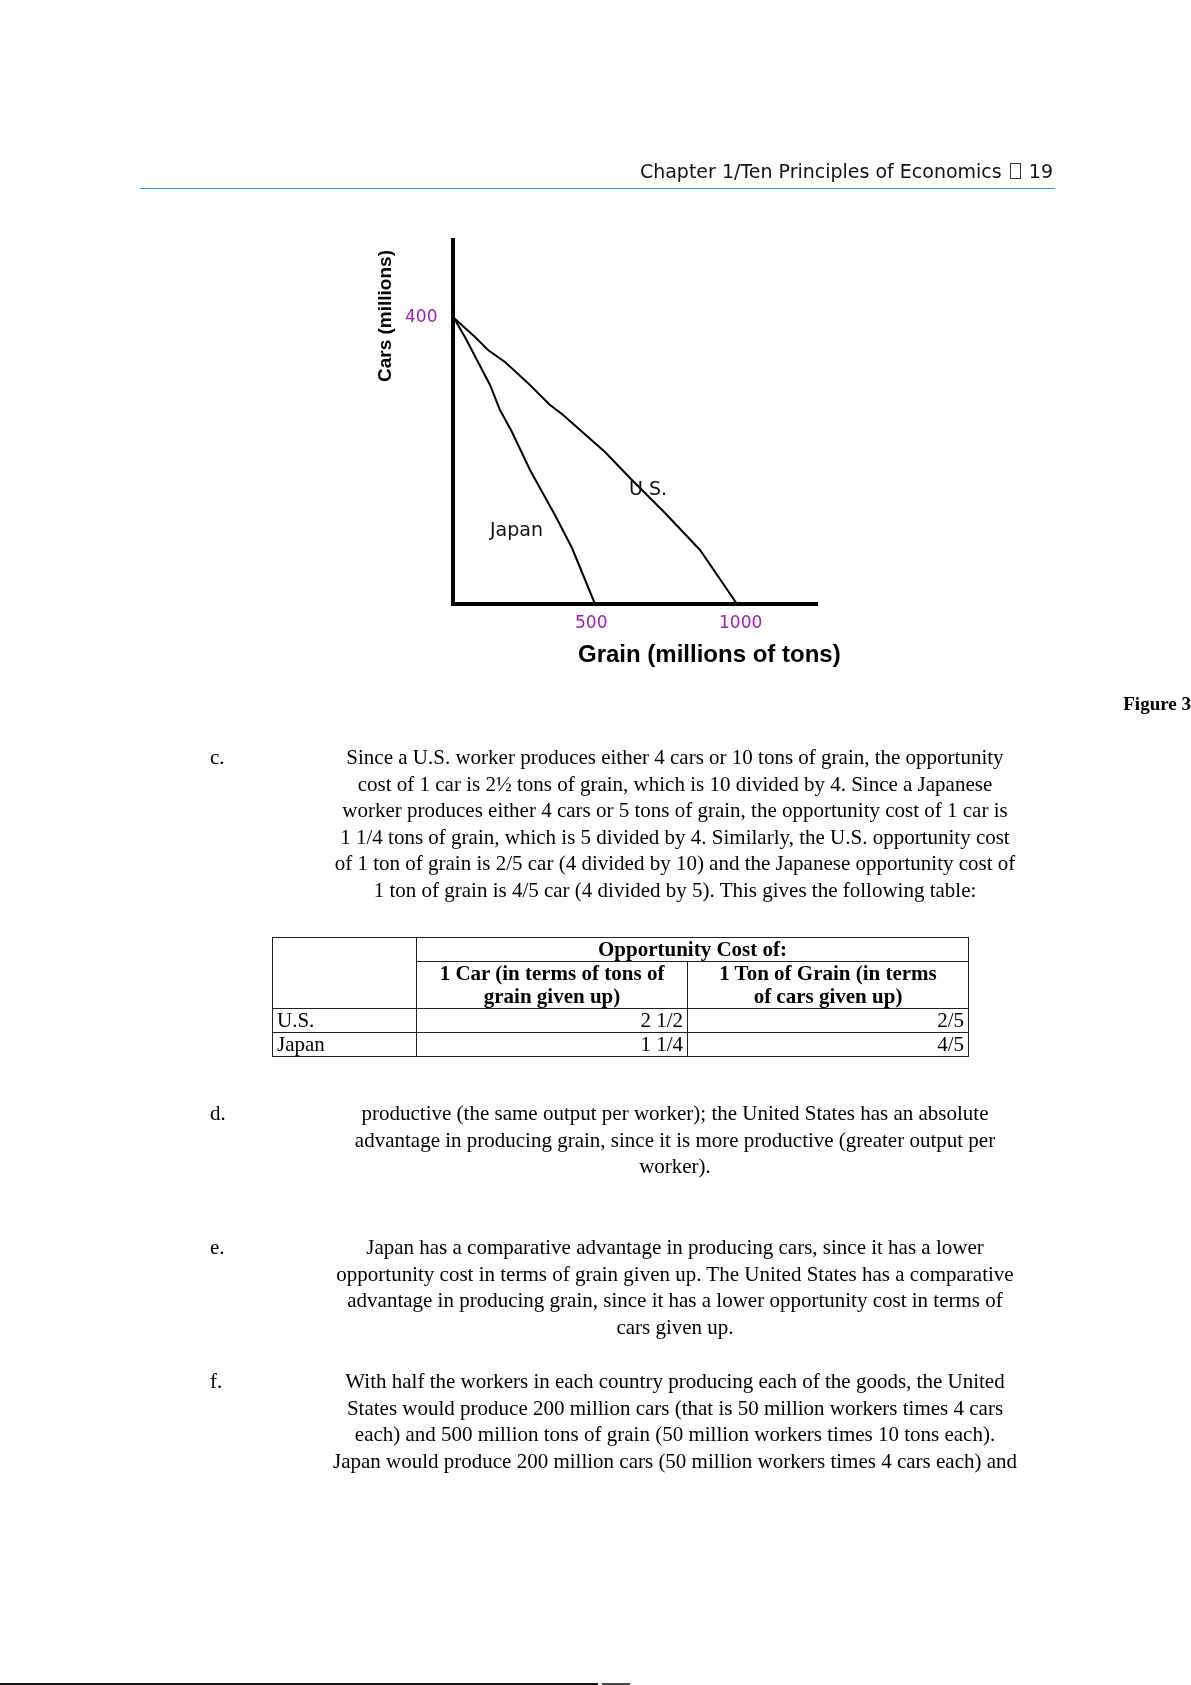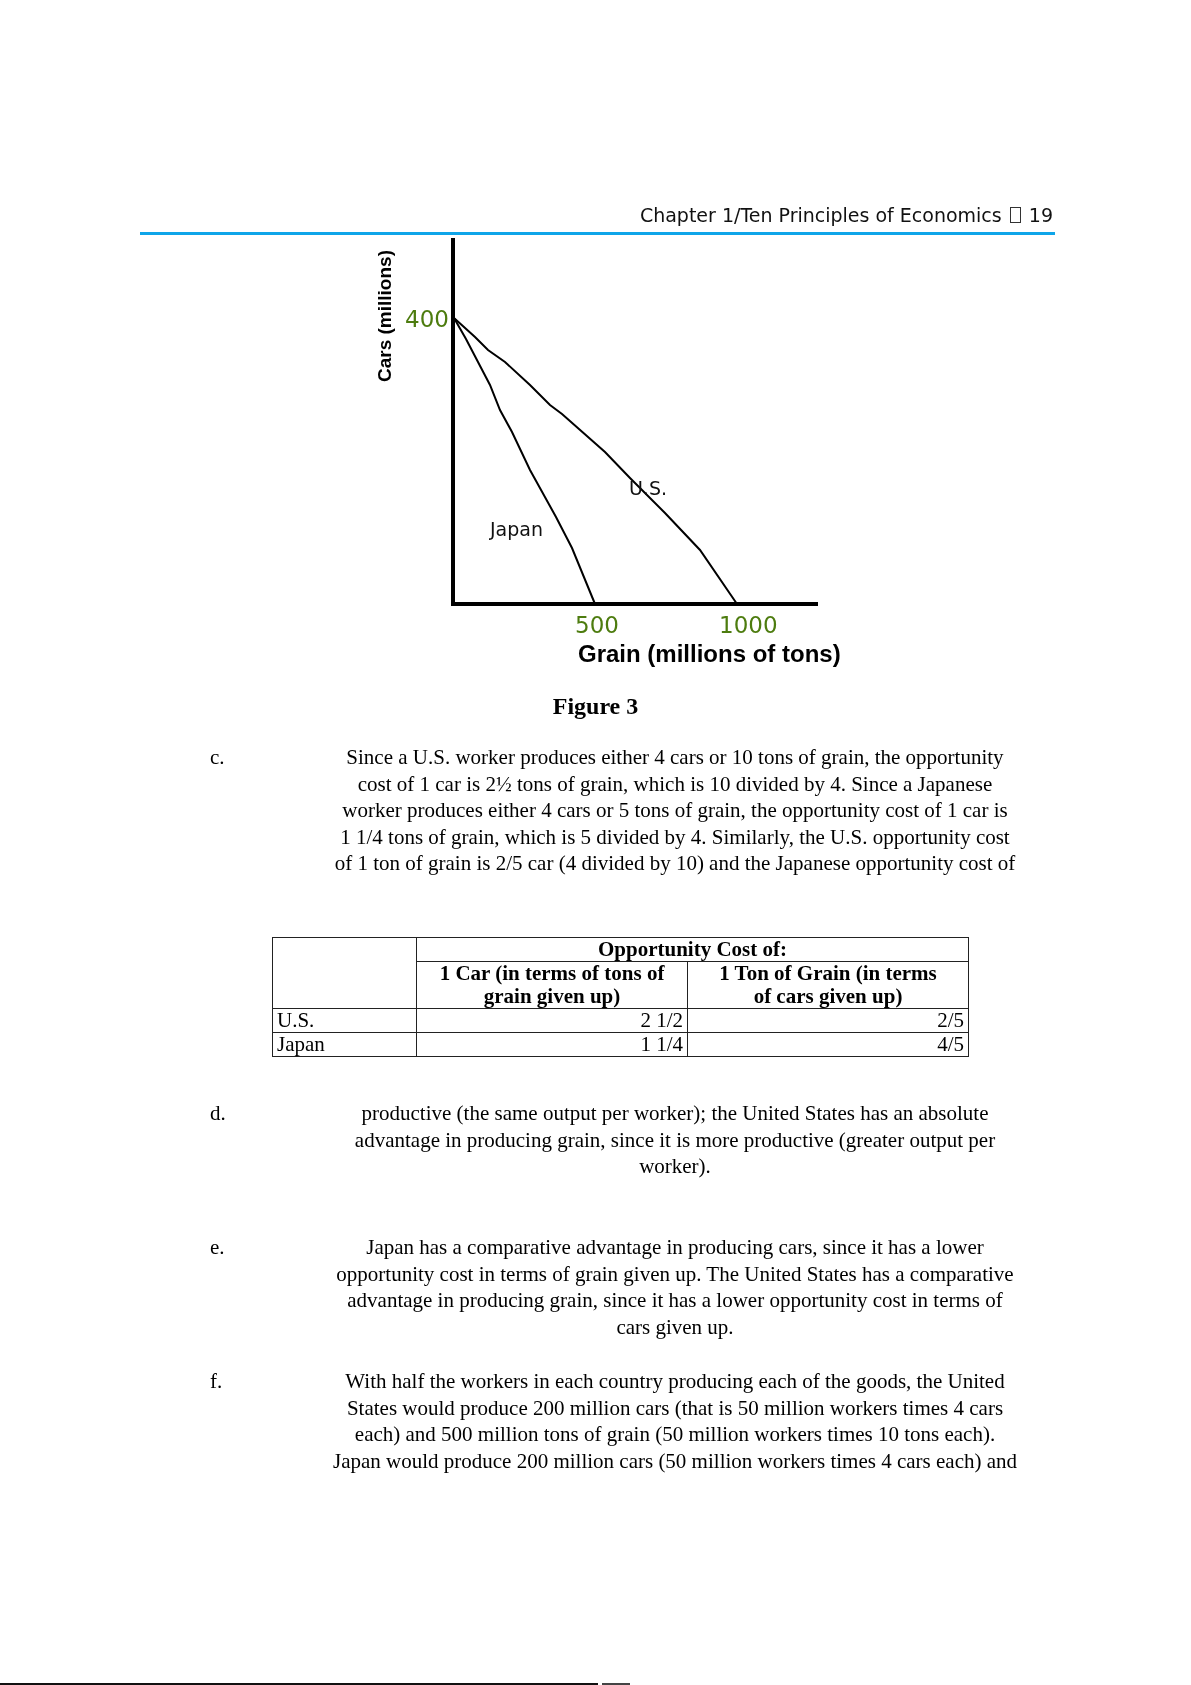--- a/index.html
+++ b/index.html
@@ -1,45 +1,44 @@
 <!DOCTYPE html>
 <html><head>
   <meta charset="utf-8">
   <style>
     html, body { margin: 0; padding: 0; background: #ffffff; }
     body { width: 1191px; height: 1685px; position: relative; overflow: hidden; color: #000; }
     .page-header {
       position: absolute; left: 140px; top: 158px; width: 915px; height: 30px;
-      border-bottom: 3px solid #0ea5e9;
-      margin-top: 44px;
+      border-bottom: 1px solid #0ea5e9;
     }
     .page-header .text {
       position: absolute; right: 2px; top: 2px;
       font-family: "DejaVu Sans", sans-serif; font-size: 19px; color: #111;
       white-space: nowrap;
     }
     .page-header .glyph {
       display: inline-block; width: 9px; height: 14px; border: 1px solid #333;
       vertical-align: -1px; margin: 0 2px;
     }
     .ylabel {
       position: absolute; left: 372px; top: 236px; width: 26px; height: 160px;
       font-family: "Liberation Sans", sans-serif; font-weight: bold; font-size: 19px;
       writing-mode: vertical-rl; transform: rotate(180deg); text-align: center;
       white-space: nowrap; line-height: 26px;
     }
-    .tick { position: absolute; font-family: "DejaVu Sans", sans-serif; font-size: 23px; color: #4d7c0f; }
+    .tick { position: absolute; font-family: "DejaVu Sans", sans-serif; font-size: 17px; color: #a21caf; }
     .xlabel {
       position: absolute; left: 578px; top: 640px;
       font-family: "Liberation Sans", sans-serif; font-weight: bold; font-size: 24px; white-space: nowrap;
     }
     .series-label { position: absolute; font-family: "DejaVu Sans", sans-serif; font-size: 19px; color: #111; }
     .fig-caption {
-      position: absolute; left: 0; width: 1191px; top: 693px; text-align: center;
-      font-family: "Liberation Serif", serif; font-weight: bold; font-size: 24px;
+      position: absolute; left: 0; width: 1191px; top: 693px; text-align: right;
+      font-family: "Liberation Serif", serif; font-weight: bold; font-size: 19px;
     }
     .item {
       position: absolute; left: 210px; width: 860px;
       font-family: "Liberation Serif", serif; font-size: 21px; line-height: 26.5px;
     }
     .item .marker { position: absolute; left: 0; top: 0; }
     .item .body { position: absolute; left: 70px; width: 790px; }
     .item .line { display: block; white-space: nowrap; text-align: center; }
     table.oc {
       position: absolute; left: 272px; top: 937px; width: 697px;
@@ -88,20 +87,21 @@
 <div class="fig-caption">Figure 3</div>
 
 <div class="item" style="top:744px;">
   <span class="marker">c.</span>
   <div class="body">
     <span class="line">Since a U.S. worker produces either 4 cars or 10 tons of grain, the opportunity</span>
     <span class="line">cost of 1 car is 2½ tons of grain, which is 10 divided by 4.  Since a Japanese</span>
     <span class="line">worker produces either 4 cars or 5 tons of grain, the opportunity cost of 1 car is</span>
     <span class="line">1 1/4 tons of grain, which is 5 divided by 4.  Similarly, the U.S. opportunity cost</span>
     <span class="line">of 1 ton of grain is 2/5 car (4 divided by 10) and the Japanese opportunity cost of</span>
+    <span class="line">1 ton of grain is 4/5 car (4 divided by 5).  This gives the following table:</span>
   </div>
 </div>
 
 <table class="oc">
   <tbody>
       <tr>
     <th rowspan="2" style="width:135px;"></th>
     <th colspan="2">Opportunity Cost of:</th>
   </tr>
   <tr>

